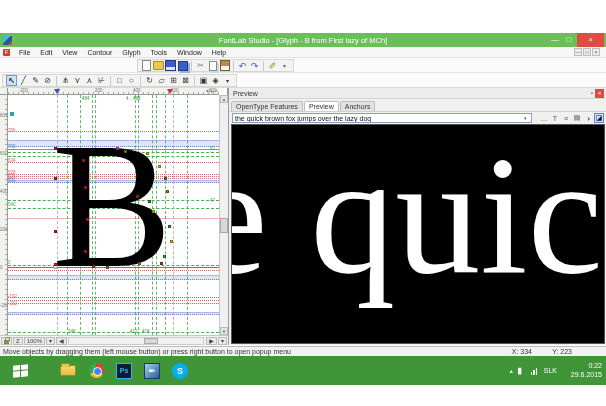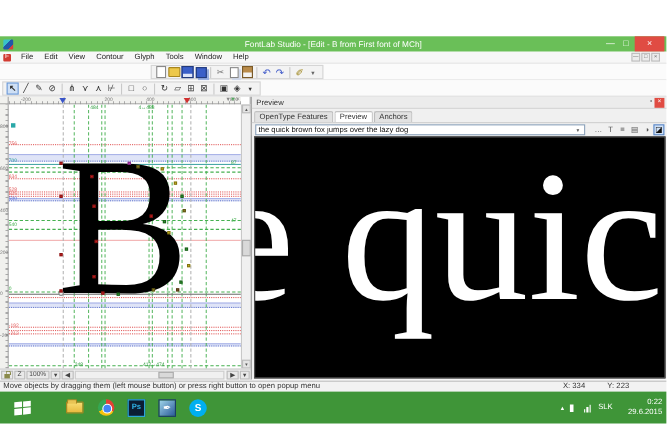--- a/index.html
+++ b/index.html
@@ -119,21 +119,21 @@
   .ic-signal{display:flex;align-items:flex-end;gap:1px}
   .ic-signal i{width:1.5px;background:#fff;display:block}
   #tray-lang{font-size:7px}
   #tray-clock{text-align:right;font-size:7px;line-height:1.2;margin-right:4px;width:40px}
 </style>
 </head>
 <body>
 
 <div class="abs" id="titlebar">
   <div id="app-icon"></div>
-  <div id="title-text">FontLab Studio - [Edit - B from First font of MCh]</div>
+  <div id="title-text">FontLab Studio - [Glyph - B from First lazy of MCh]</div>
   <div style="position:absolute;right:30px;display:flex">
     <span class="tb-btn">—</span>
     <span class="tb-btn">□</span>
   </div>
   <div id="close-btn" style="position:absolute;right:2px">×</div>
 </div>
 
 <div class="abs" id="menubar">
   <span id="glyphwin-icon">F</span>
   <div style="display:flex">

